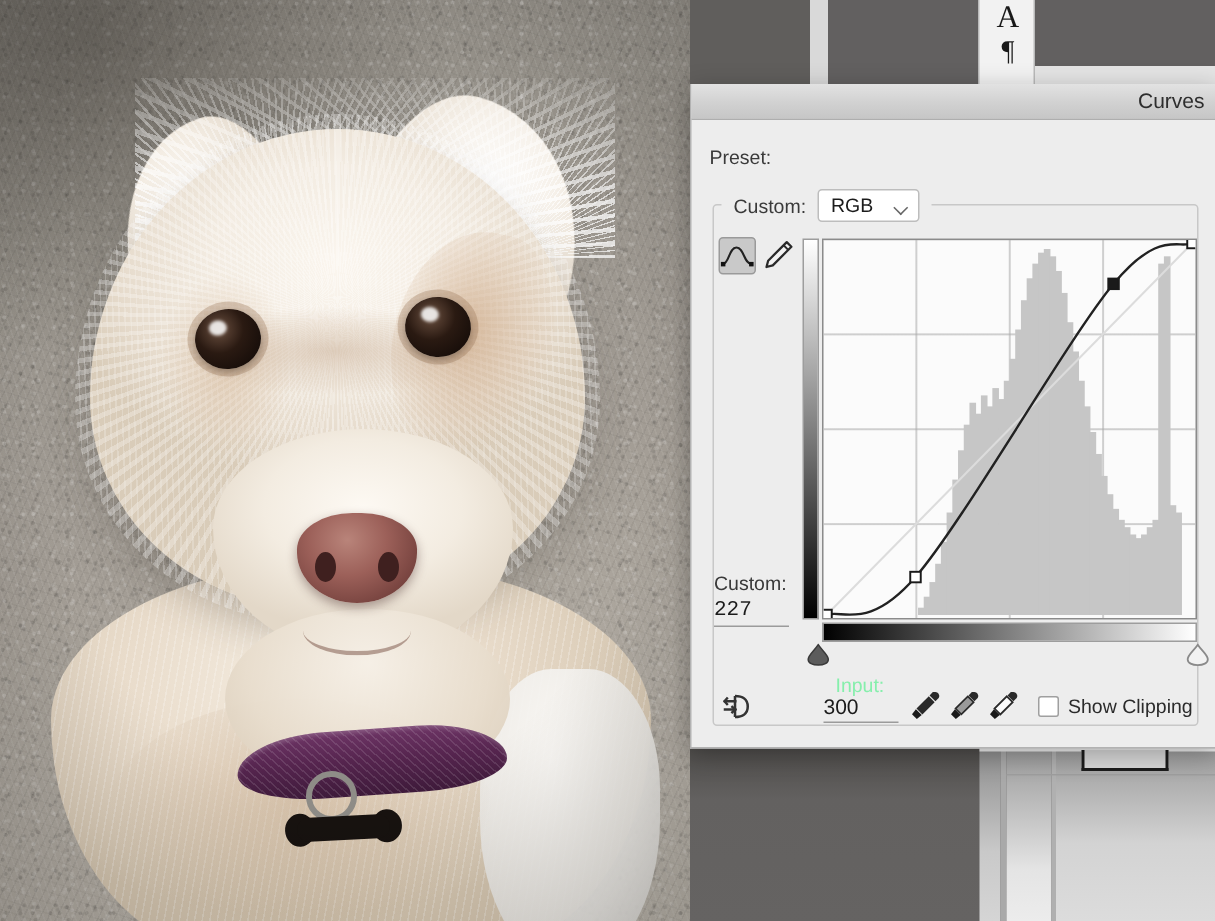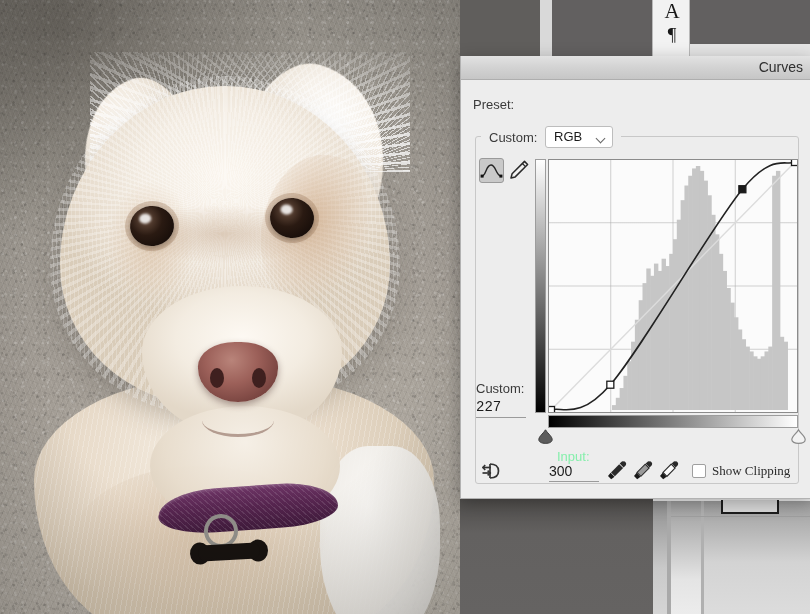--- a/index.html
+++ b/index.html
@@ -361,21 +361,21 @@
   .in-field .v{position:absolute;left:0;top:0;font-size:14px;color:#1b1b1b;}
 
   .opt-icon{position:absolute;left:481px;top:460px;width:26px;height:22px;}
   .dropper{position:absolute;top:459px;width:22px;height:24px;}
   .d1{left:606px;} .d2{left:632px;} .d3{left:658px;}
 
   .clip-box{
     position:absolute;left:692px;top:464px;width:14px;height:14px;
     background:#fff;border:1px solid #9f9f9f;border-radius:2px;box-sizing:border-box;
   }
-  .clip-label{position:absolute;left:712px;top:463px;font-size:13px;color:#2b2b2b;white-space:nowrap;font-family:Liberation Serif, serif;}
+  .clip-label{position:absolute;left:712px;top:463px;font-size:13px;color:#2b2b2b;white-space:nowrap;}
 
   
   .below-dark{
     position:absolute;left:460px;top:499px;width:193px;height:115px;
     background:linear-gradient(180deg,#4f4d4b 0%,#636160 30%,#656362 100%);
   }
   .below-col{position:absolute;top:499px;height:115px;}
   .bc1{left:653px;width:14px;background:linear-gradient(180deg,#8d8d8d 0%,#c9c9c9 60%,#d5d5d5 100%);}
   .bc2{left:667px;width:4px;background:#a9a9a9;}
   .bc3{left:671px;width:30px;background:linear-gradient(180deg,#9a9a9a 0%,#e4e4e4 70%,#ececec 100%);}

